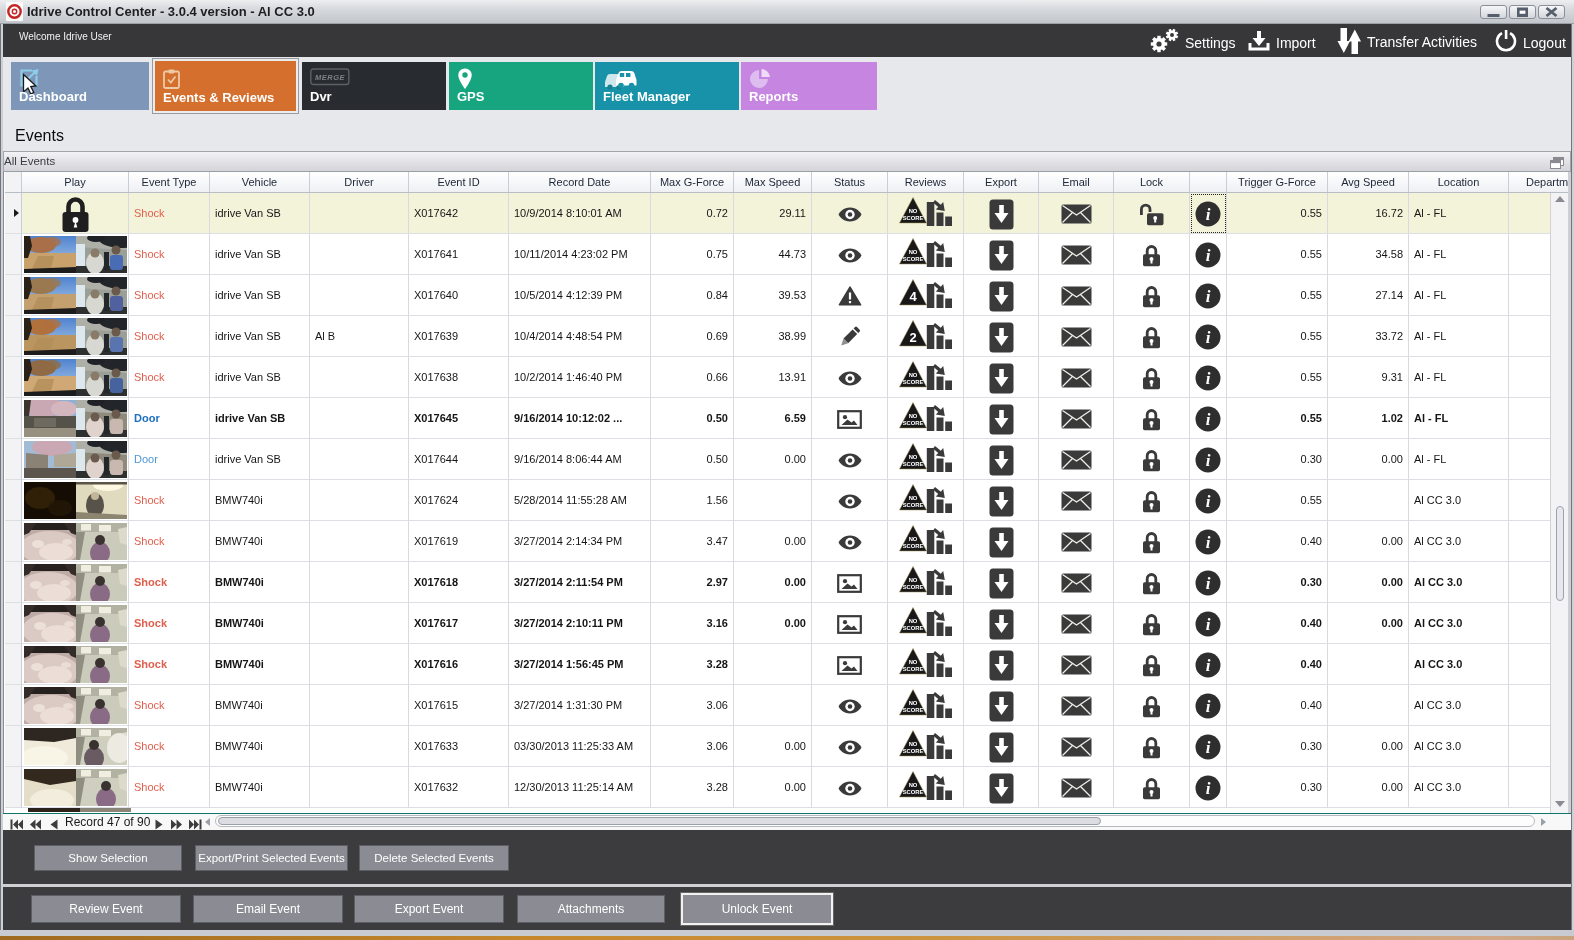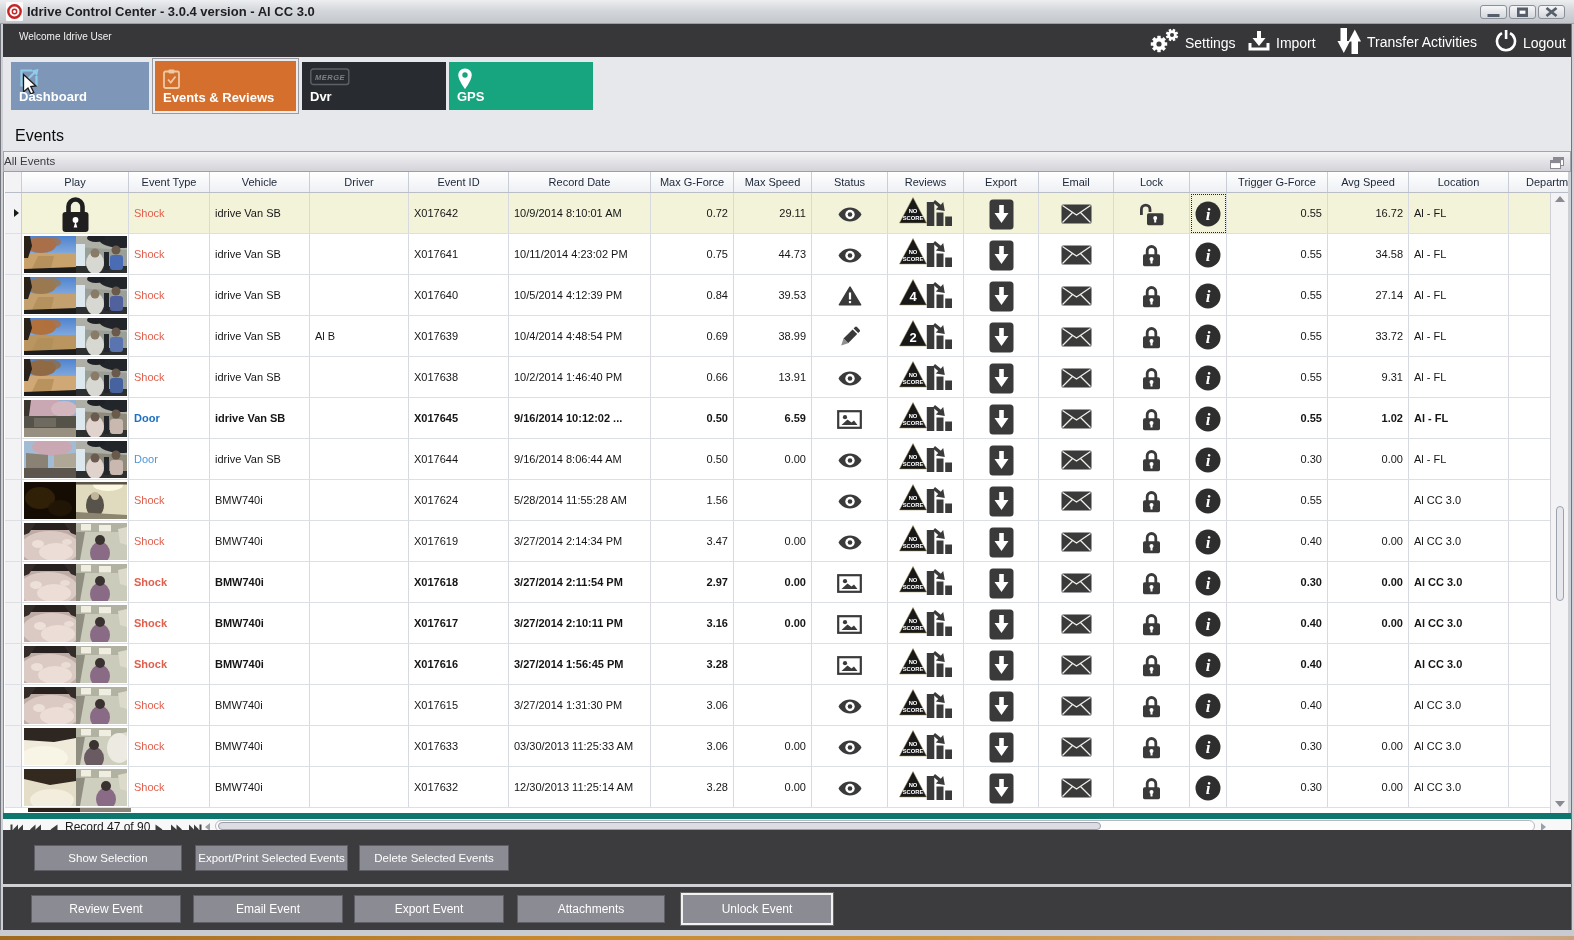--- a/index.html
+++ b/index.html
@@ -65,21 +65,21 @@
 .door { color:#4f97d5; }
 .doorb { color:#1d6fc0; font-weight:bold; }
 .selarrow { position:absolute; left:9px; top:16px; width:0; height:0;
   border-left:5px solid #1a1a1a; border-top:4.5px solid transparent; border-bottom:4.5px solid transparent; }
 #partial { position:absolute; left:1px; top:636px; width:1545px; height:5px; background:#fff; overflow:hidden; }
 #vscroll { position:absolute; left:1546px; top:21px; width:18px; height:620px; background:#f3f3f6; border-left:1px solid #d0d0d6;}
 #vthumb { position:absolute; left:5px; top:313px; width:8px; height:95px; background:#e8e8ec;
   border:1px solid #9aa2ae; border-radius:5px; }
 .varrow { position:absolute; left:4px; width:0; height:0; }
 #nav { position:absolute; left:3px; top:813px; width:1568px; height:17px; background:#f8f8f9;
-  border-top:6px solid #0f766e; }
+  border-top:1px solid #0f766e; }
 .vcrbtn { position:absolute; top:2px; }
 #navtext { position:absolute; left:62px; top:1px; font-size:12px; color:#1a1a1a; }
 #hscroll { position:absolute; left:200px; top:1px; width:1345px; height:13px; }
 #htrack { position:absolute; left:12px; top:0px; width:1320px; height:12px; background:#fdfdfe;
   border:1px solid #b8b8c0; border-radius:6px; }
 #hthumb { position:absolute; left:2px; top:1px; width:883px; height:8px; background:#dcdce2;
   border:1px solid #9aa0aa; border-radius:5px; }
 #panelA { position:absolute; left:3px; top:830px; width:1568px; height:54px; background:#3c3c3f; }
 #panelB { position:absolute; left:3px; top:887px; width:1568px; height:43px; background:#3c3c3f; }
 #sep1 { position:absolute; left:3px; top:884px; width:1568px; height:3px; background:#cfcfd4; }
@@ -185,20 +185,44 @@
         </svg></div>
       <div class="lbl">Dvr</div>
     </div>
     <div class="tab" style="left:446px;width:144px;background:#16a57f;">
       <div class="ic"><svg width="16" height="22" viewBox="0 0 16 22">
           <path d="M8 0.6 C3.9 0.6 1.3 3.6 1.3 7.2 C1.3 12 8 21 8 21 C8 21 14.7 12 14.7 7.2 C14.7 3.6 12.1 0.6 8 0.6 Z" fill="#fff"></path>
           <circle cx="8" cy="7" r="2.7" fill="#16a57f"></circle>
         </svg></div>
       <div class="lbl">GPS</div>
     </div>
+    <div class="tab" style="left:592px;width:144px;background:#1792a8;">
+      <div class="ic"><svg width="36" height="24" viewBox="0 0 36 24">
+          <g fill="#cfe6ec">
+            <path d="M2 14 L4 8 Q4.6 6 7 6 L16 6 Q18.4 6 19 8 L21 14 L21 19 L2 19 Z"></path>
+            <circle cx="7" cy="19" r="2.6" fill="#16808f"></circle>
+            <circle cx="16" cy="19" r="2.6" fill="#16808f"></circle>
+          </g>
+          <g fill="#fff">
+            <path d="M13 12 L15.5 5 Q16.2 3 18.8 3 L28 3 Q30.6 3 31.3 5 L33.5 12 L33.5 17.5 L13 17.5 Z"></path>
+            <circle cx="18" cy="17.5" r="2.8" fill="#1792a8"></circle>
+            <circle cx="28.5" cy="17.5" r="2.8" fill="#1792a8"></circle>
+            <rect x="16.8" y="5" width="4.4" height="4" fill="#1792a8"></rect>
+            <rect x="23" y="5" width="4.4" height="4" fill="#1792a8"></rect>
+          </g>
+        </svg></div>
+      <div class="lbl">Fleet Manager</div>
+    </div>
+    <div class="tab" style="left:738px;width:136px;background:#c585e0;">
+      <div class="ic"><svg width="22" height="22" viewBox="0 0 22 22">
+          <path d="M10 2 A 9 9 0 1 0 19 11 L10 11 Z" fill="#ddbdef"></path>
+          <path d="M12.5 1 A 9 9 0 0 1 21 9 L12.5 9 Z" fill="#eedcf8"></path>
+        </svg></div>
+      <div class="lbl">Reports</div>
+    </div>
   </div>
 <div id="evtitle">Events</div>
 <div id="allev">All Events<div style="position:absolute;right:6px;top:4px"><svg width="14" height="12" viewBox="0 0 14 12">
         <rect x="3.5" y="0.5" width="10" height="8" fill="#fff" stroke="#8a8a92"></rect>
         <rect x="3.5" y="0.5" width="10" height="2.6" fill="#8a8a92"></rect>
         <rect x="0.5" y="3.5" width="10" height="8" fill="#fff" stroke="#8a8a92"></rect>
         <rect x="0.5" y="3.5" width="10" height="2.6" fill="#8a8a92"></rect>
       </svg></div></div>
 <div id="grid">
   <div id="hdr"><div class="hcell c-ind"></div><div class="hcell c-play">Play</div><div class="hcell c-et">Event Type</div><div class="hcell c-veh">Vehicle</div><div class="hcell c-drv">Driver</div><div class="hcell c-eid">Event ID</div><div class="hcell c-rd">Record Date</div><div class="hcell c-mg">Max G-Force</div><div class="hcell c-ms">Max Speed</div><div class="hcell c-st">Status</div><div class="hcell c-rv">Reviews</div><div class="hcell c-ex">Export</div><div class="hcell c-em">Email</div><div class="hcell c-lk">Lock</div><div class="hcell c-in"></div><div class="hcell c-tg">Trigger G-Force</div><div class="hcell c-av">Avg Speed</div><div class="hcell c-lo">Location</div><div class="hcell hdp">Department</div></div>

